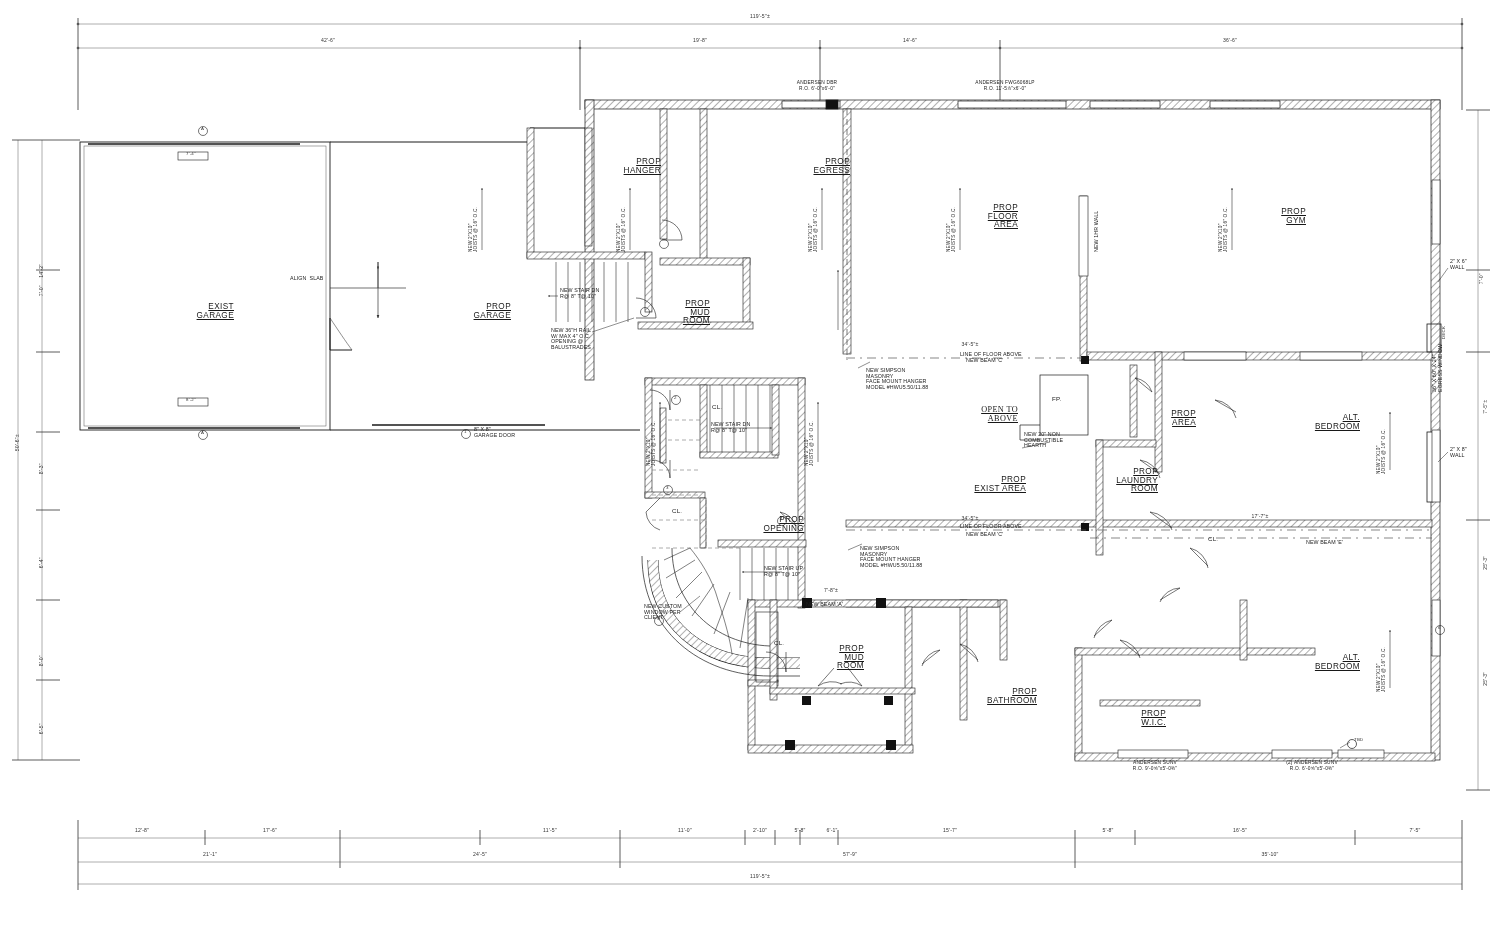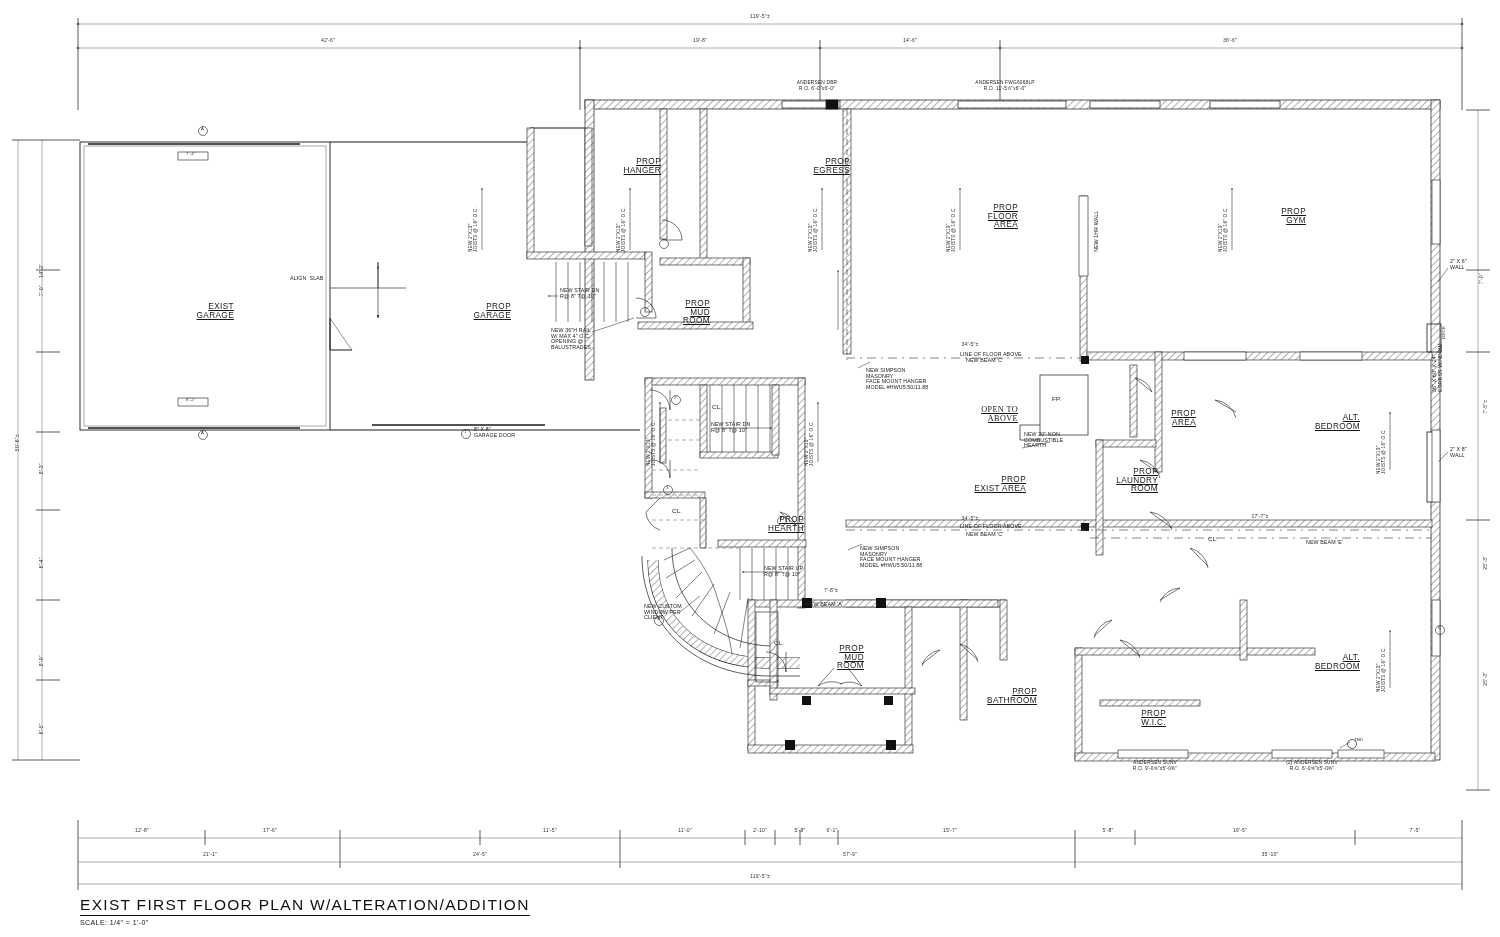--- a/index.html
+++ b/index.html
@@ -500,21 +500,21 @@
   <div class="lbl room" style="left:1092px;top:450px;width:66px;">
     <div>PROP</div><div>LAUNDRY</div><div>ROOM</div>
   </div>
   <div class="lbl room" style="left:1288px;top:396px;width:72px;">
     <div>ALT.</div><div>BEDROOM</div>
   </div>
   <div class="lbl room" style="left:1288px;top:636px;width:72px;">
     <div>ALT.</div><div>BEDROOM</div>
   </div>
   <div class="lbl room" style="left:742px;top:498px;width:62px;">
-    <div>PROP</div><div>HEARTH</div>
+    <div>PROP</div><div>OPENING</div>
   </div>
   <div class="lbl room" style="left:808px;top:627px;width:56px;">
     <div>PROP</div><div>MUD</div><div>ROOM</div>
   </div>
   <div class="lbl room" style="left:961px;top:670px;width:76px;">
     <div>PROP</div><div>BATHROOM</div>
   </div>
   <div class="lbl room" style="left:1104px;top:692px;width:62px;">
     <div>PROP</div><div>W.I.C.</div>
   </div>
@@ -606,18 +606,14 @@
 
   <div class="lbl tiny" style="left:201px;top:127px;">A</div>
   <div class="lbl tiny" style="left:201px;top:431px;">A</div>
   <div class="lbl tiny" style="left:464px;top:430px;">1</div>
   <div class="lbl tiny" style="left:674px;top:396px;">2</div>
   <div class="lbl tiny" style="left:666px;top:486px;">3</div>
   <div class="lbl tiny" style="left:780px;top:517px;">4</div>
   <div class="lbl tiny" style="left:657px;top:617px;">5</div>
   <div class="lbl tiny" style="left:1438px;top:626px;">6</div>
 
-  <div class="title-wrap">
-    <div class="title-main">EXIST FIRST FLOOR PLAN W/ALTERATION/ADDITION</div>
-    <div class="title-scale">SCALE: 1/4" = 1'-0"</div>
-  </div>
 
 </div>
 
 </body></html>

